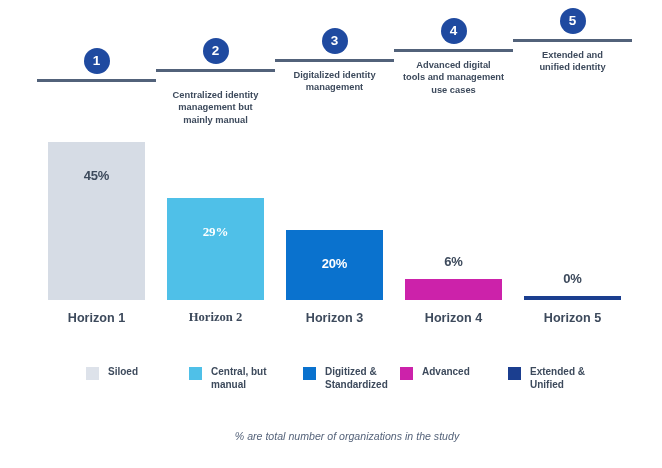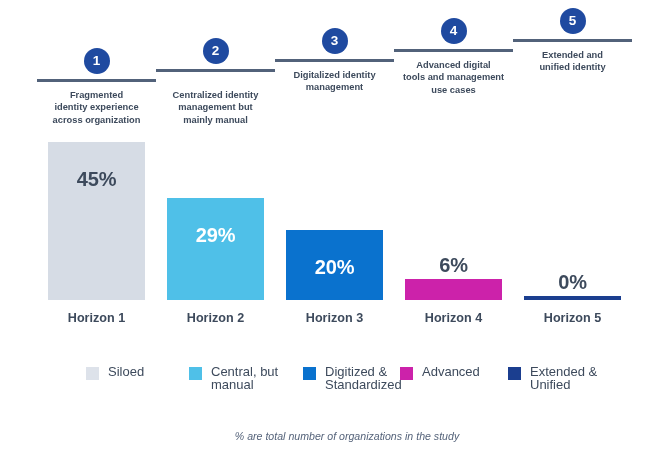--- a/index.html
+++ b/index.html
@@ -73,21 +73,21 @@
   .bar-track {
     position: absolute;
     left: 0;
     bottom: 31px;
     width: 100%;
   }
   .bar-value {
     position: absolute;
     width: 100%;
     text-align: center;
-    font-size: 20px;
+    font-size: 13px;
     font-weight: bold;
     letter-spacing: -0.2px;
   }
   .bar-rect {
     position: absolute;
     left: 0;
     bottom: 0;
     width: 100%;
   }
   .axis-label {
@@ -117,22 +117,22 @@
     align-items: flex-start;
     gap: 9px;
   }
   .legend-swatch {
     width: 13px;
     height: 13px;
     flex: 0 0 13px;
     margin-top: 1px;
   }
   .legend-label {
-    font-size: 13px;
-    font-weight: normal;
+    font-size: 10px;
+    font-weight: bold;
     line-height: 12.6px;
     color: #3d4a5c;
     white-space: pre-line;
   }
 
   
   #footnote {
     position: absolute;
     left: 16px;
     top: 430px;
@@ -143,23 +143,20 @@
     color: #55637a;
   }
 </style>
 </head>
 <body>
 
 <div id="staircase">
     <div class="step" style="left: 37px; top: 48px;">
       <div class="step-badge" style="background: rgb(31, 74, 160);">1</div>
       <div class="step-rule" style="background: rgb(82, 98, 122);"></div>
-      <div class="step-text" style="white-space: pre-line;">Fragmented
-identity experience
-across organization</div>
     </div>
     <div class="step" style="left: 156px; top: 38px;">
       <div class="step-badge" style="background: rgb(31, 74, 160);">2</div>
       <div class="step-rule" style="background: rgb(82, 98, 122);"></div>
       <div class="step-text" style="white-space: pre-line; margin-top: 17px;">Centralized identity
 management but
 mainly manual</div>
     </div>
     <div class="step" style="left: 275px; top: 28px;">
       <div class="step-badge" style="background: rgb(31, 74, 160);">3</div>
@@ -183,21 +180,21 @@
   </div>
 
 <div id="plot">
     <div class="bar-col" style="left: 48px;">
       <div class="bar-track" style="height: 158px;">
         <div class="bar-rect" style="height: 158px; background: rgb(214, 220, 229);"></div>
         <div class="bar-value" style="color: rgb(61, 74, 92); top: 26px;">45%</div>
       </div>
       <div class="axis-label">Horizon 1</div>
     </div>
-    <div class="bar-col" style="left: 167px;">
+    <div class="bar-col" style="left: 167px; font-family: Liberation Serif, serif;">
       <div class="bar-track" style="height: 102px;">
         <div class="bar-rect" style="height: 102px; background: rgb(79, 192, 232);"></div>
         <div class="bar-value" style="color: rgb(255, 255, 255); top: 26px;">29%</div>
       </div>
       <div class="axis-label">Horizon 2</div>
     </div>
     <div class="bar-col" style="left: 286px;">
       <div class="bar-track" style="height: 70px;">
         <div class="bar-rect" style="height: 70px; background: rgb(10, 114, 206);"></div>
         <div class="bar-value" style="color: rgb(255, 255, 255); top: 26px;">20%</div>

